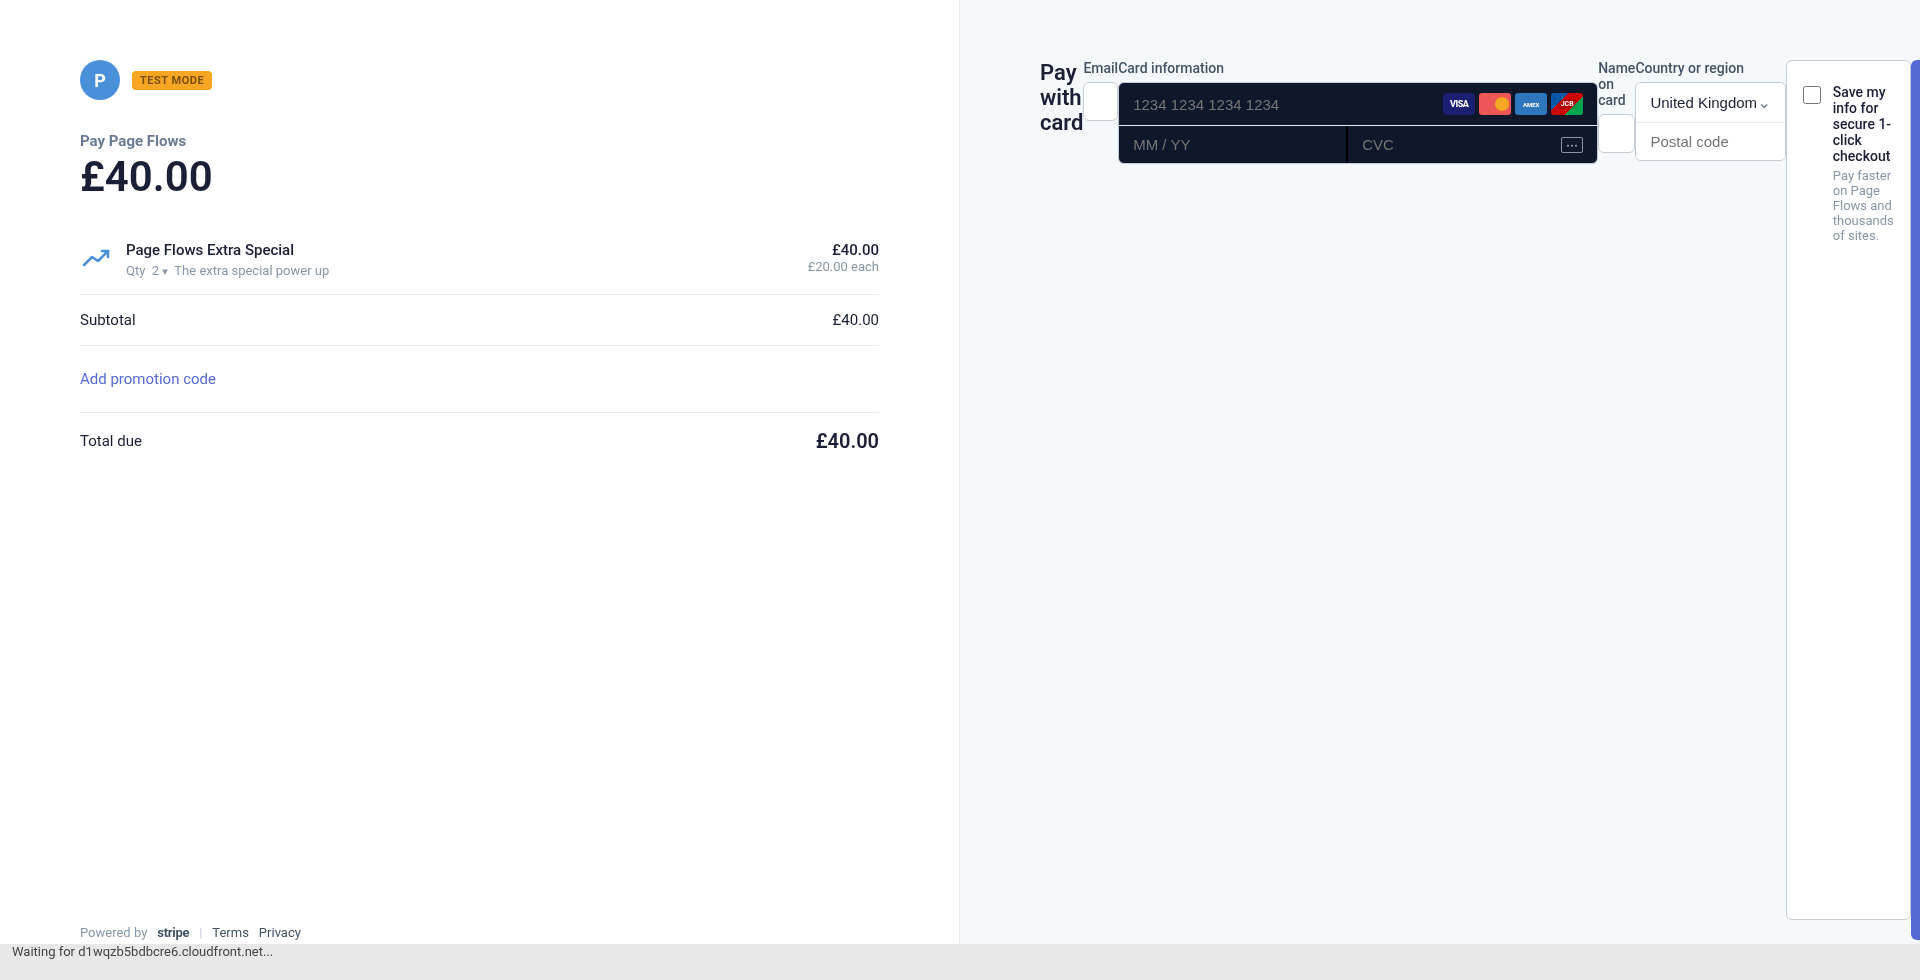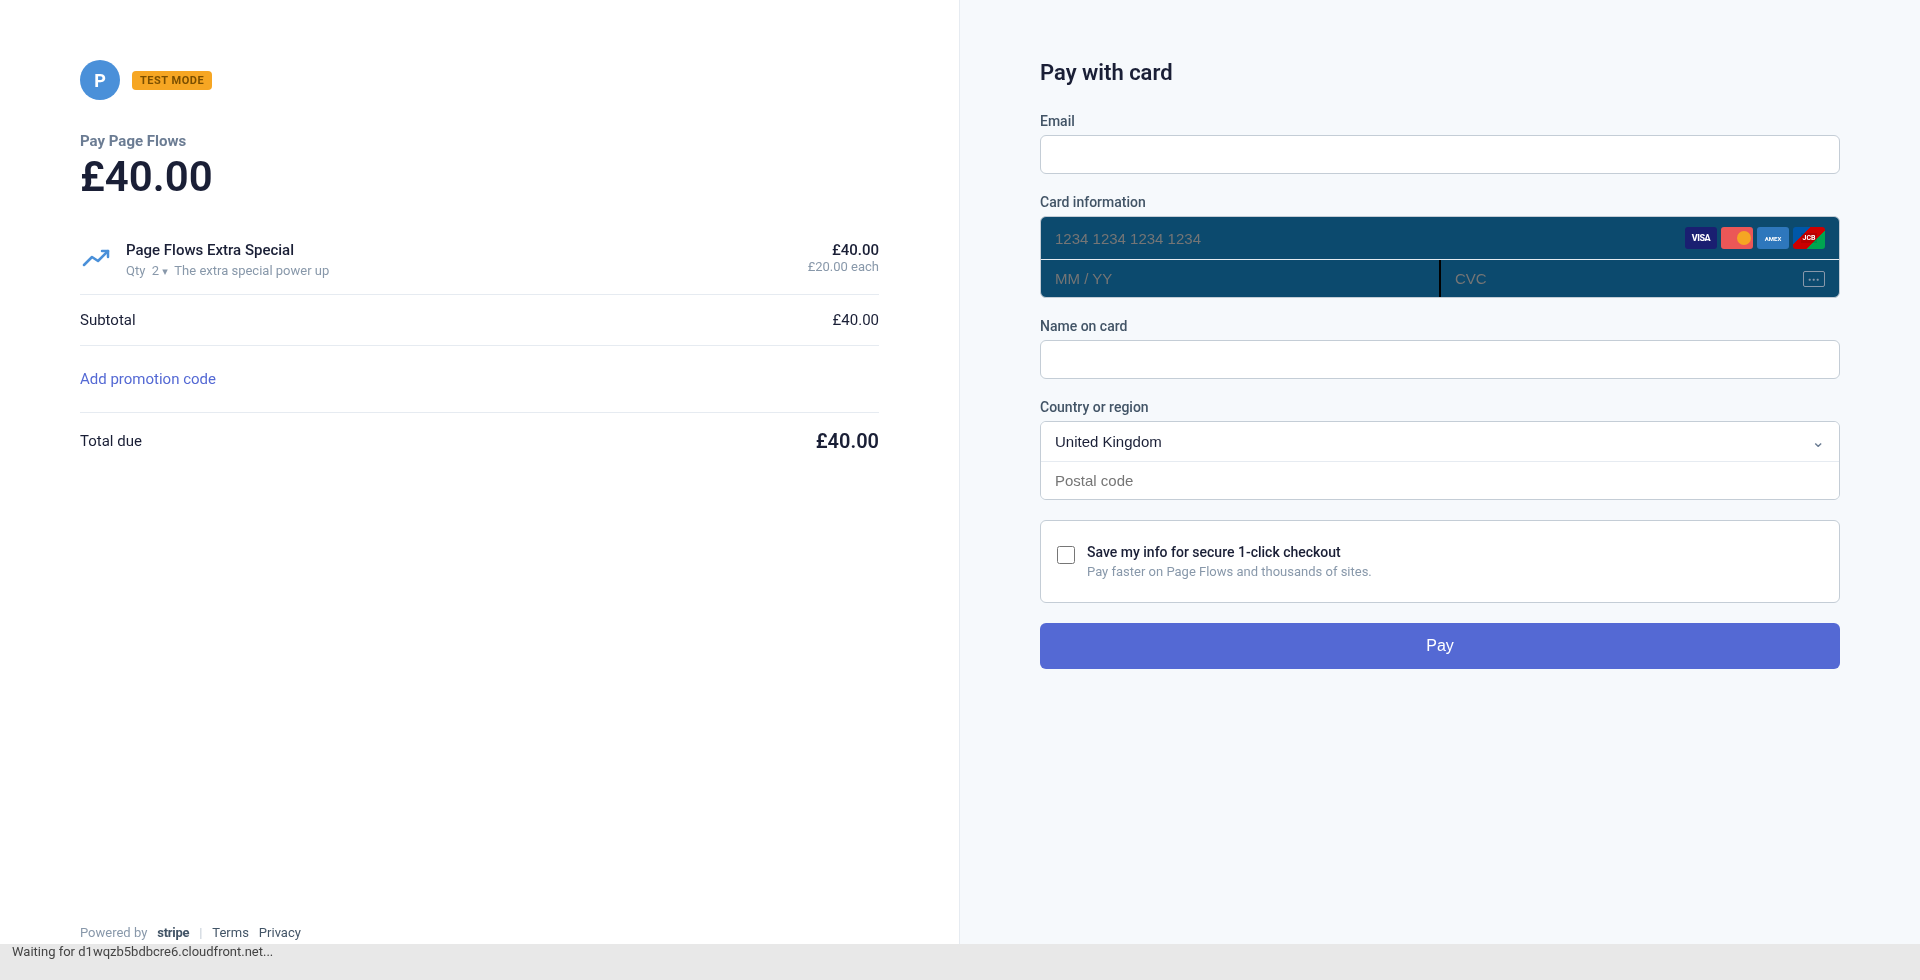--- a/index.html
+++ b/index.html
@@ -16,21 +16,20 @@
       display: flex;
       flex-direction: column;
       justify-content: space-between;
       padding: 60px 80px 40px 80px;
       border-right: 1px solid #e6ebf1;
     }
     .right-panel {
       width: 50%;
       background: #f6f9fc;
       display: flex;
-      flex-direction: column;
       justify-content: flex-start;
       padding: 60px 80px 40px 80px;
     }
     .brand-row {
       display: flex;
       align-items: center;
       gap: 12px;
       margin-bottom: 32px;
     }
     .brand-logo {
@@ -197,21 +196,21 @@
       border-radius: 6px;
       font-size: 15px;
       color: #1a1f36;
       background: #ffffff;
       outline: none;
       transition: border-color 0.15s;
     }
     .card-info-wrapper {
       border: 1px solid #c4cdd6;
       border-radius: 6px;
-      background: #0c4a6e;
+      background: #0f172a;
       overflow: hidden;
     }
     .card-number-row {
       display: flex;
       align-items: center;
       padding: 10px 14px;
       border-bottom: 1px solid #e6ebf1;
       gap: 10px;
     }
     .card-number-input {

